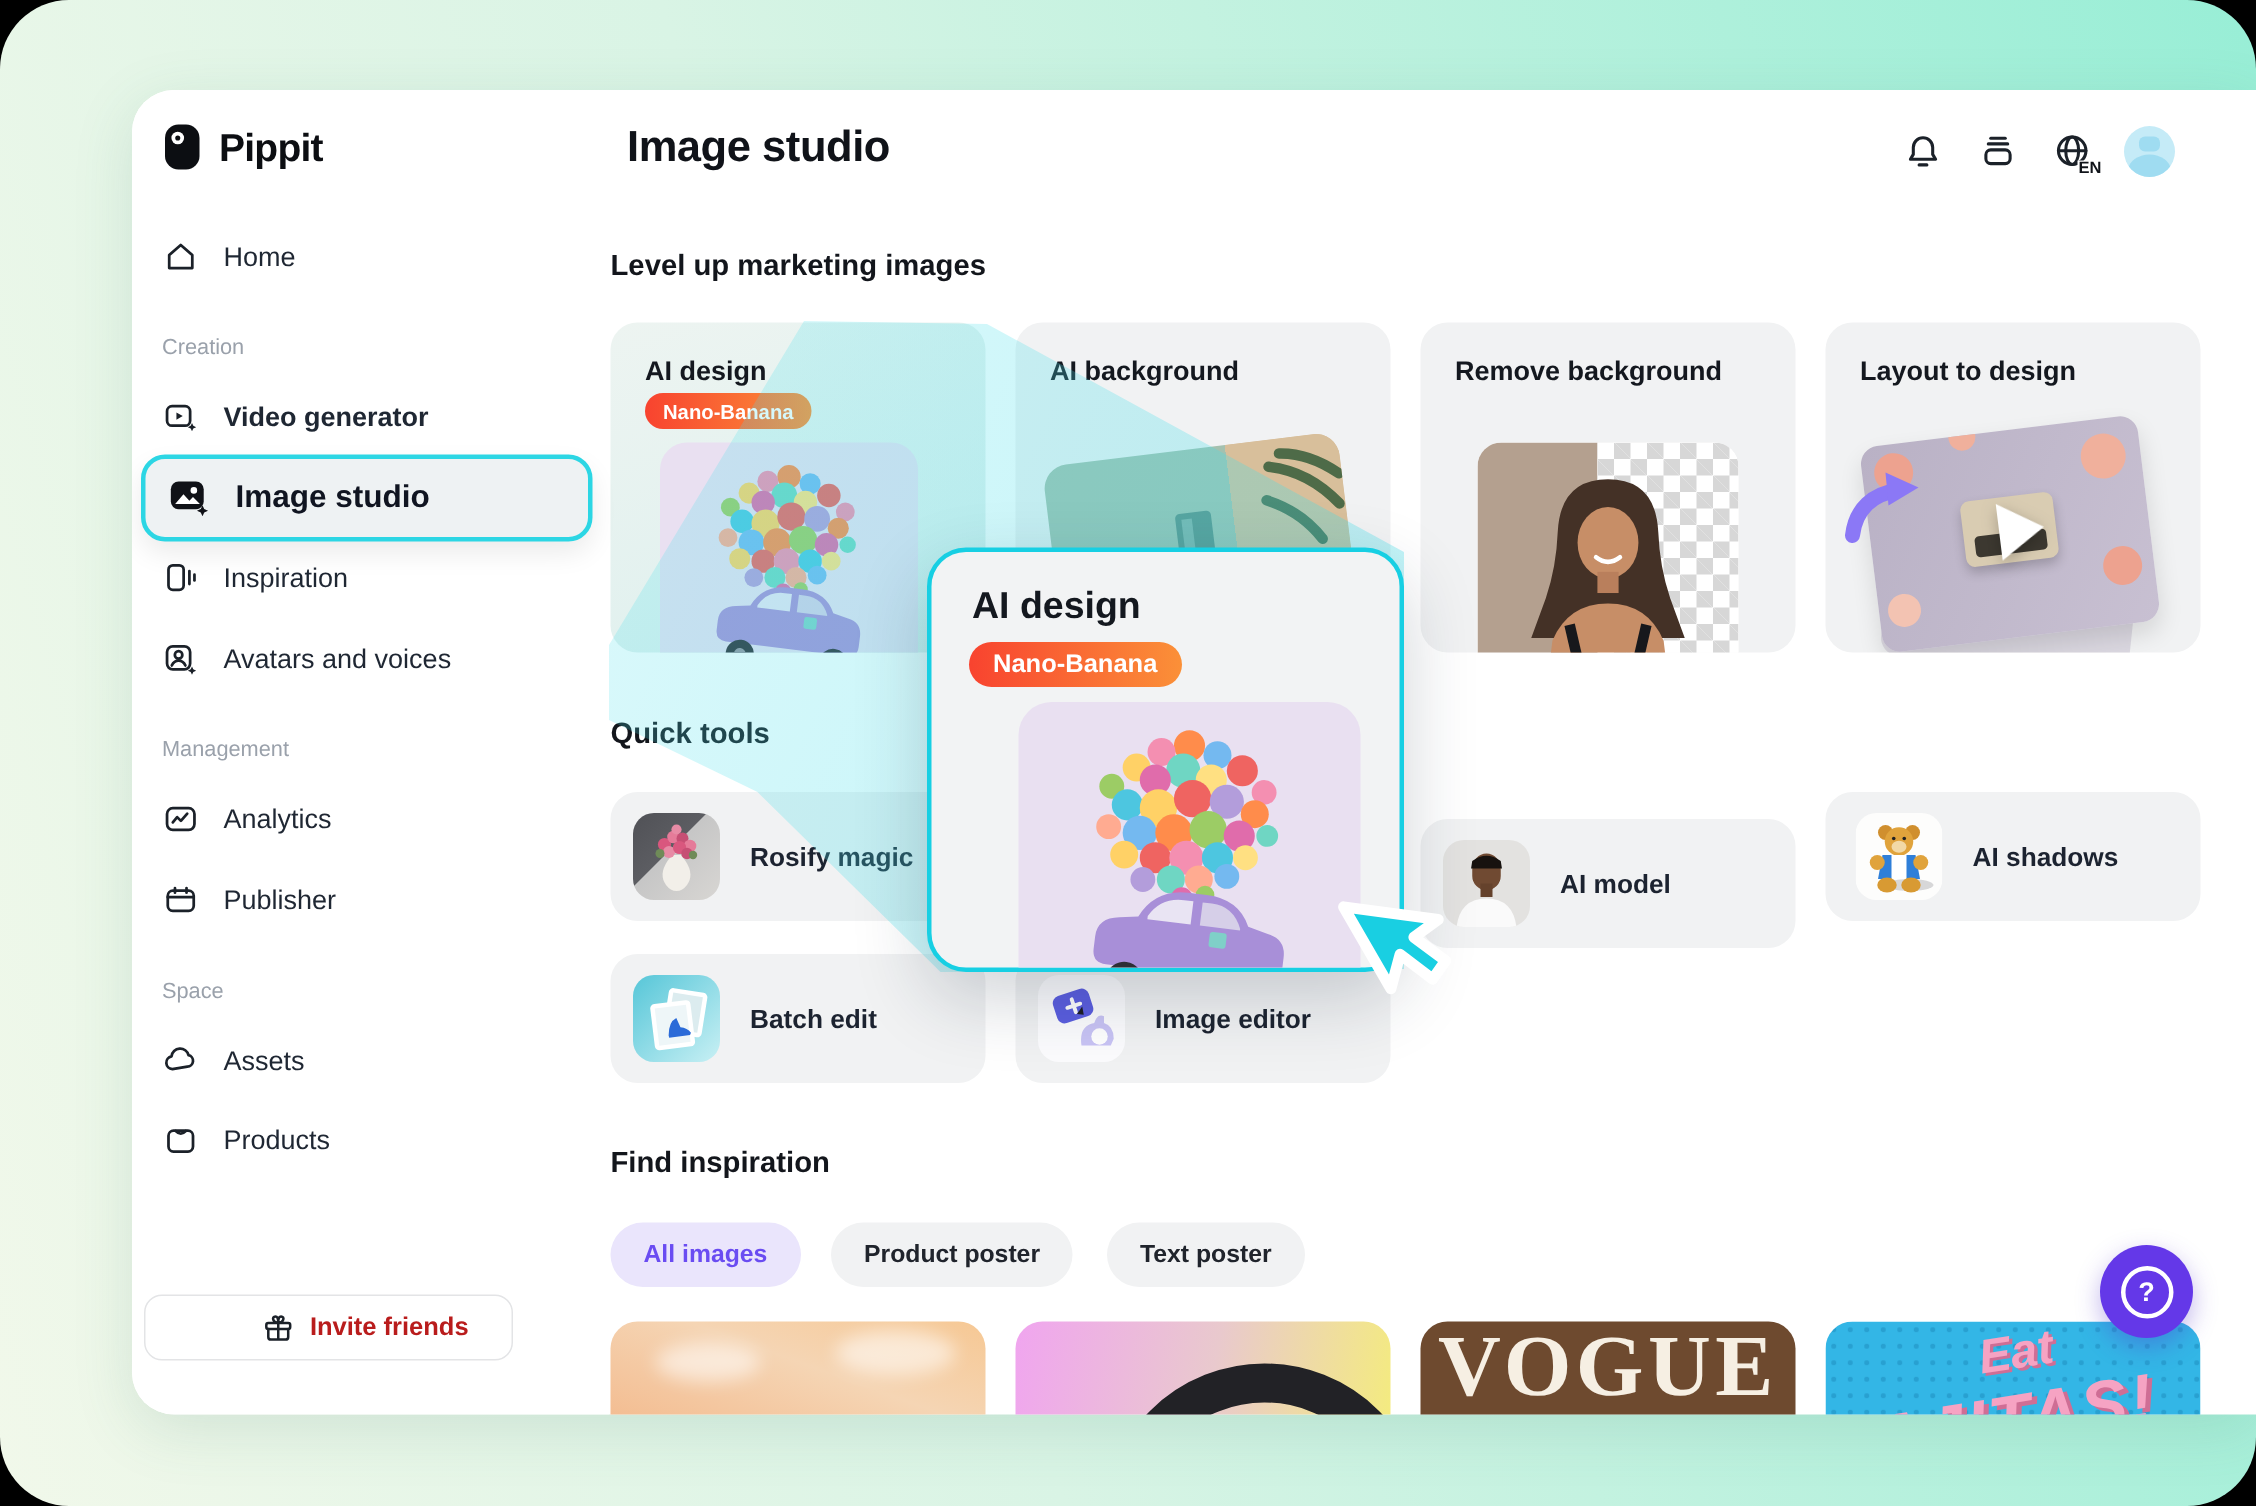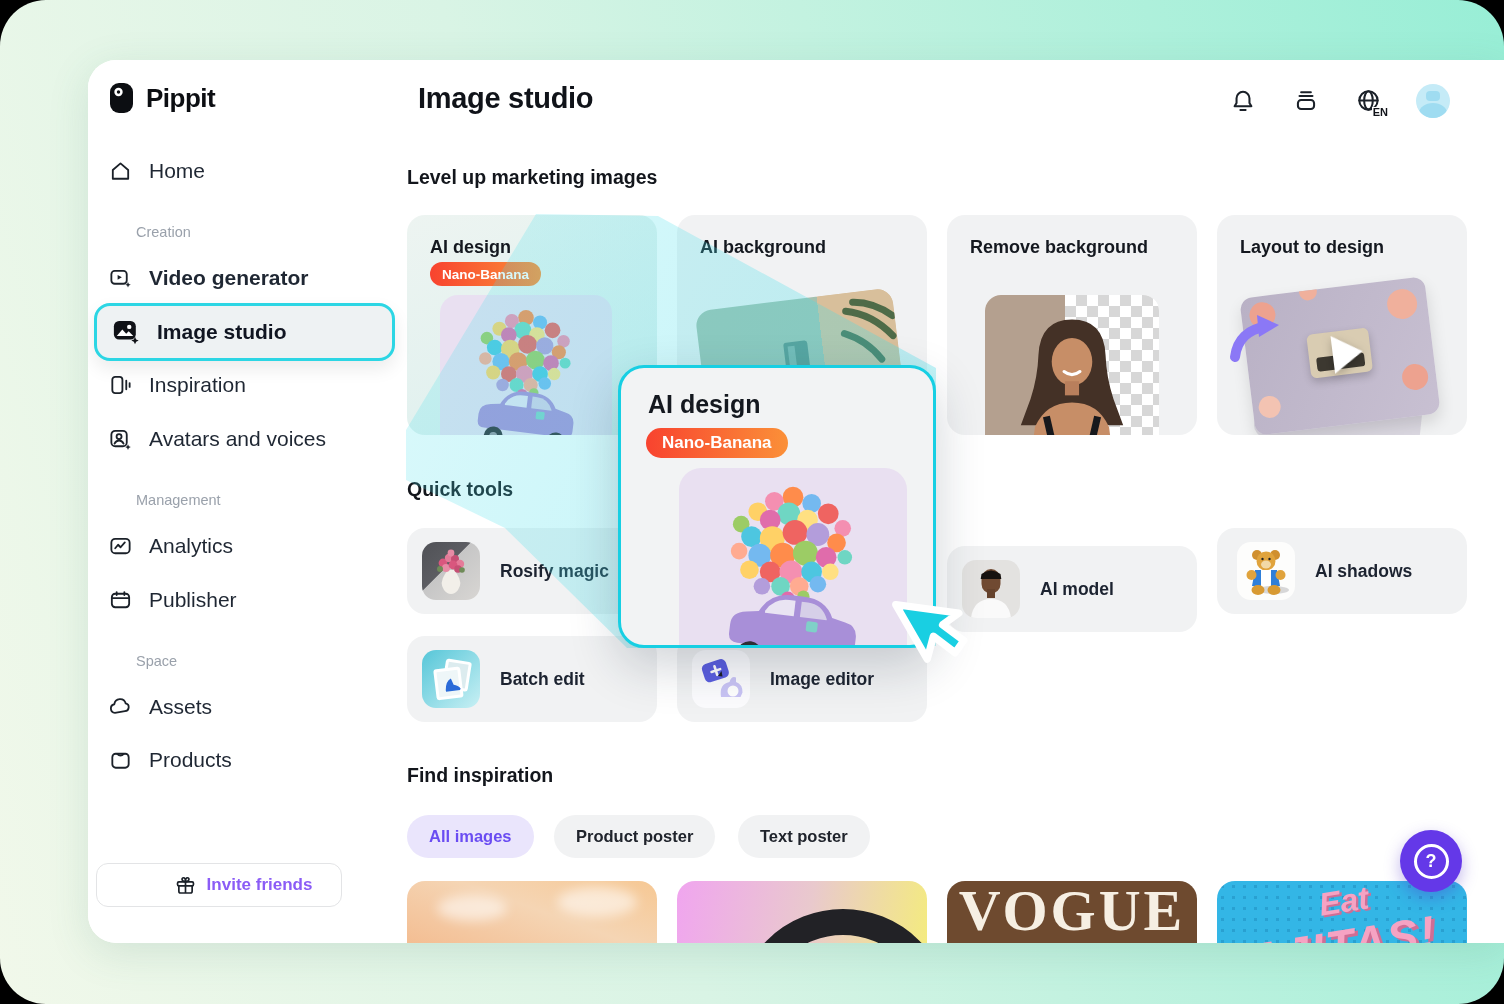--- a/index.html
+++ b/index.html
@@ -7,34 +7,34 @@
     background:linear-gradient(75deg,#f1f8ea 0%,#d9f4e5 40%,#98eed6 100%);
     font-family:"Liberation Sans","DejaVu Sans",sans-serif;color:#171c26;}
   .panel{position:absolute;left:88px;top:60px;right:0;bottom:61px;background:#fff;
     border-radius:28px 0 0 28px;overflow:hidden;box-shadow:0 10px 40px rgba(60,120,100,.15);}
 
   
   .sidebar{position:absolute;left:0;top:0;width:318px;height:100%;background:#fff;text-align:center;}
   .logo{position:absolute;left:20px;top:22px;display:flex;align-items:center;gap:10px;}
   .logo-text{font-size:26px;font-weight:bold;letter-spacing:-.5px;color:#0c0e12;}
   .nav-item{position:absolute;left:0;width:100%;height:36px;display:flex;align-items:center;gap:16px;
-    padding-left:20px;box-sizing:border-box;font-size:21px;color:#1f2733;cursor:pointer;}
+    padding-left:20px;box-sizing:border-box;font-size:18px;color:#1f2733;cursor:pointer;}
   .nav-item svg{flex:none;}
-  .section-label{position:absolute;left:20px;font-size:14.5px;color:#9aa1ab;margin-left:28px;}
+  .section-label{position:absolute;left:20px;font-size:14.5px;color:#9aa1ab;}
   .active-item{position:absolute;left:6px;top:243px;width:301px;height:58px;background:#eef2f3;
     border:3px solid #2cd6e4;border-radius:16px;display:flex;align-items:center;gap:16px;
     padding-left:14px;box-sizing:border-box;font-size:21px;font-weight:bold;color:#101521;cursor:pointer;
     box-shadow:0 8px 18px rgba(0,0,0,.08);z-index:3;}
   .invite-btn{position:absolute;left:8px;top:803px;width:246px;height:44px;border:1.5px solid #e3e4e6;
     border-radius:12px;background:#fff;display:flex;align-items:center;justify-content:center;gap:10px;
-    font-size:17px;font-weight:bold;color:#8b5cf6;cursor:pointer;box-sizing:border-box;padding-left:48px;}
+    font-size:17px;font-weight:bold;color:#b91c1c;cursor:pointer;box-sizing:border-box;padding-left:48px;}
 
   
   .page-title{position:absolute;left:330px;top:22px;font-size:29px;font-weight:bold;letter-spacing:-.3px;color:#101319;}
-  .header-icons{position:absolute;top:24px;right:54px;display:flex;align-items:center;gap:31px;z-index:8;}
+  .header-icons{position:absolute;top:24px;right:54px;display:flex;align-items:center;gap:18px;z-index:8;}
   .hicon{position:relative;width:32px;height:32px;display:flex;align-items:center;justify-content:center;cursor:pointer;}
   .lang-en{position:absolute;right:-3px;bottom:-1px;font-size:11px;font-weight:bold;color:#101319;background:#fff;line-height:1;padding-left:1px;}
   .avatar{width:34px;height:34px;border-radius:50%;background:#c5ebf7;position:relative;overflow:hidden;cursor:pointer;}
   .avatar-head{position:absolute;left:10px;top:7px;width:14px;height:10px;border-radius:4px;background:#9fdcf1;}
   .avatar-body{position:absolute;left:3px;top:19px;width:28px;height:20px;border-radius:50% 50% 0 0;background:#9fdcf1;}
 
   
   .h2{position:absolute;font-size:19.5px;font-weight:bold;color:#13161c;}
   .h2-marketing{left:319px;top:106px;}
   .h2-quick{left:319px;top:418px;}

